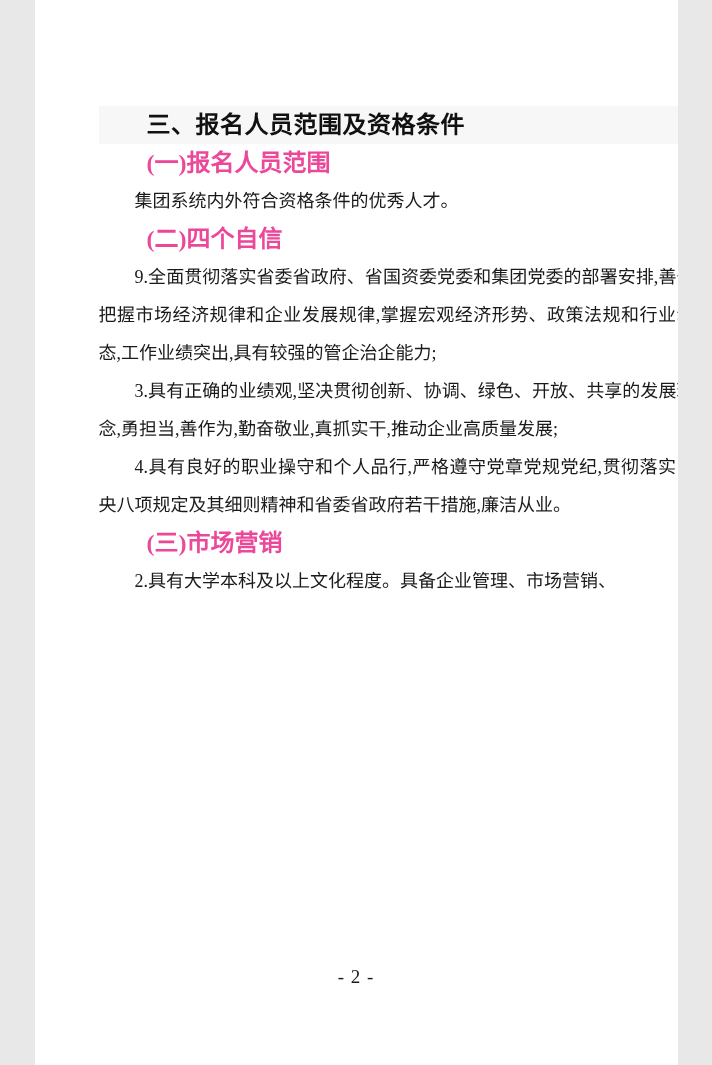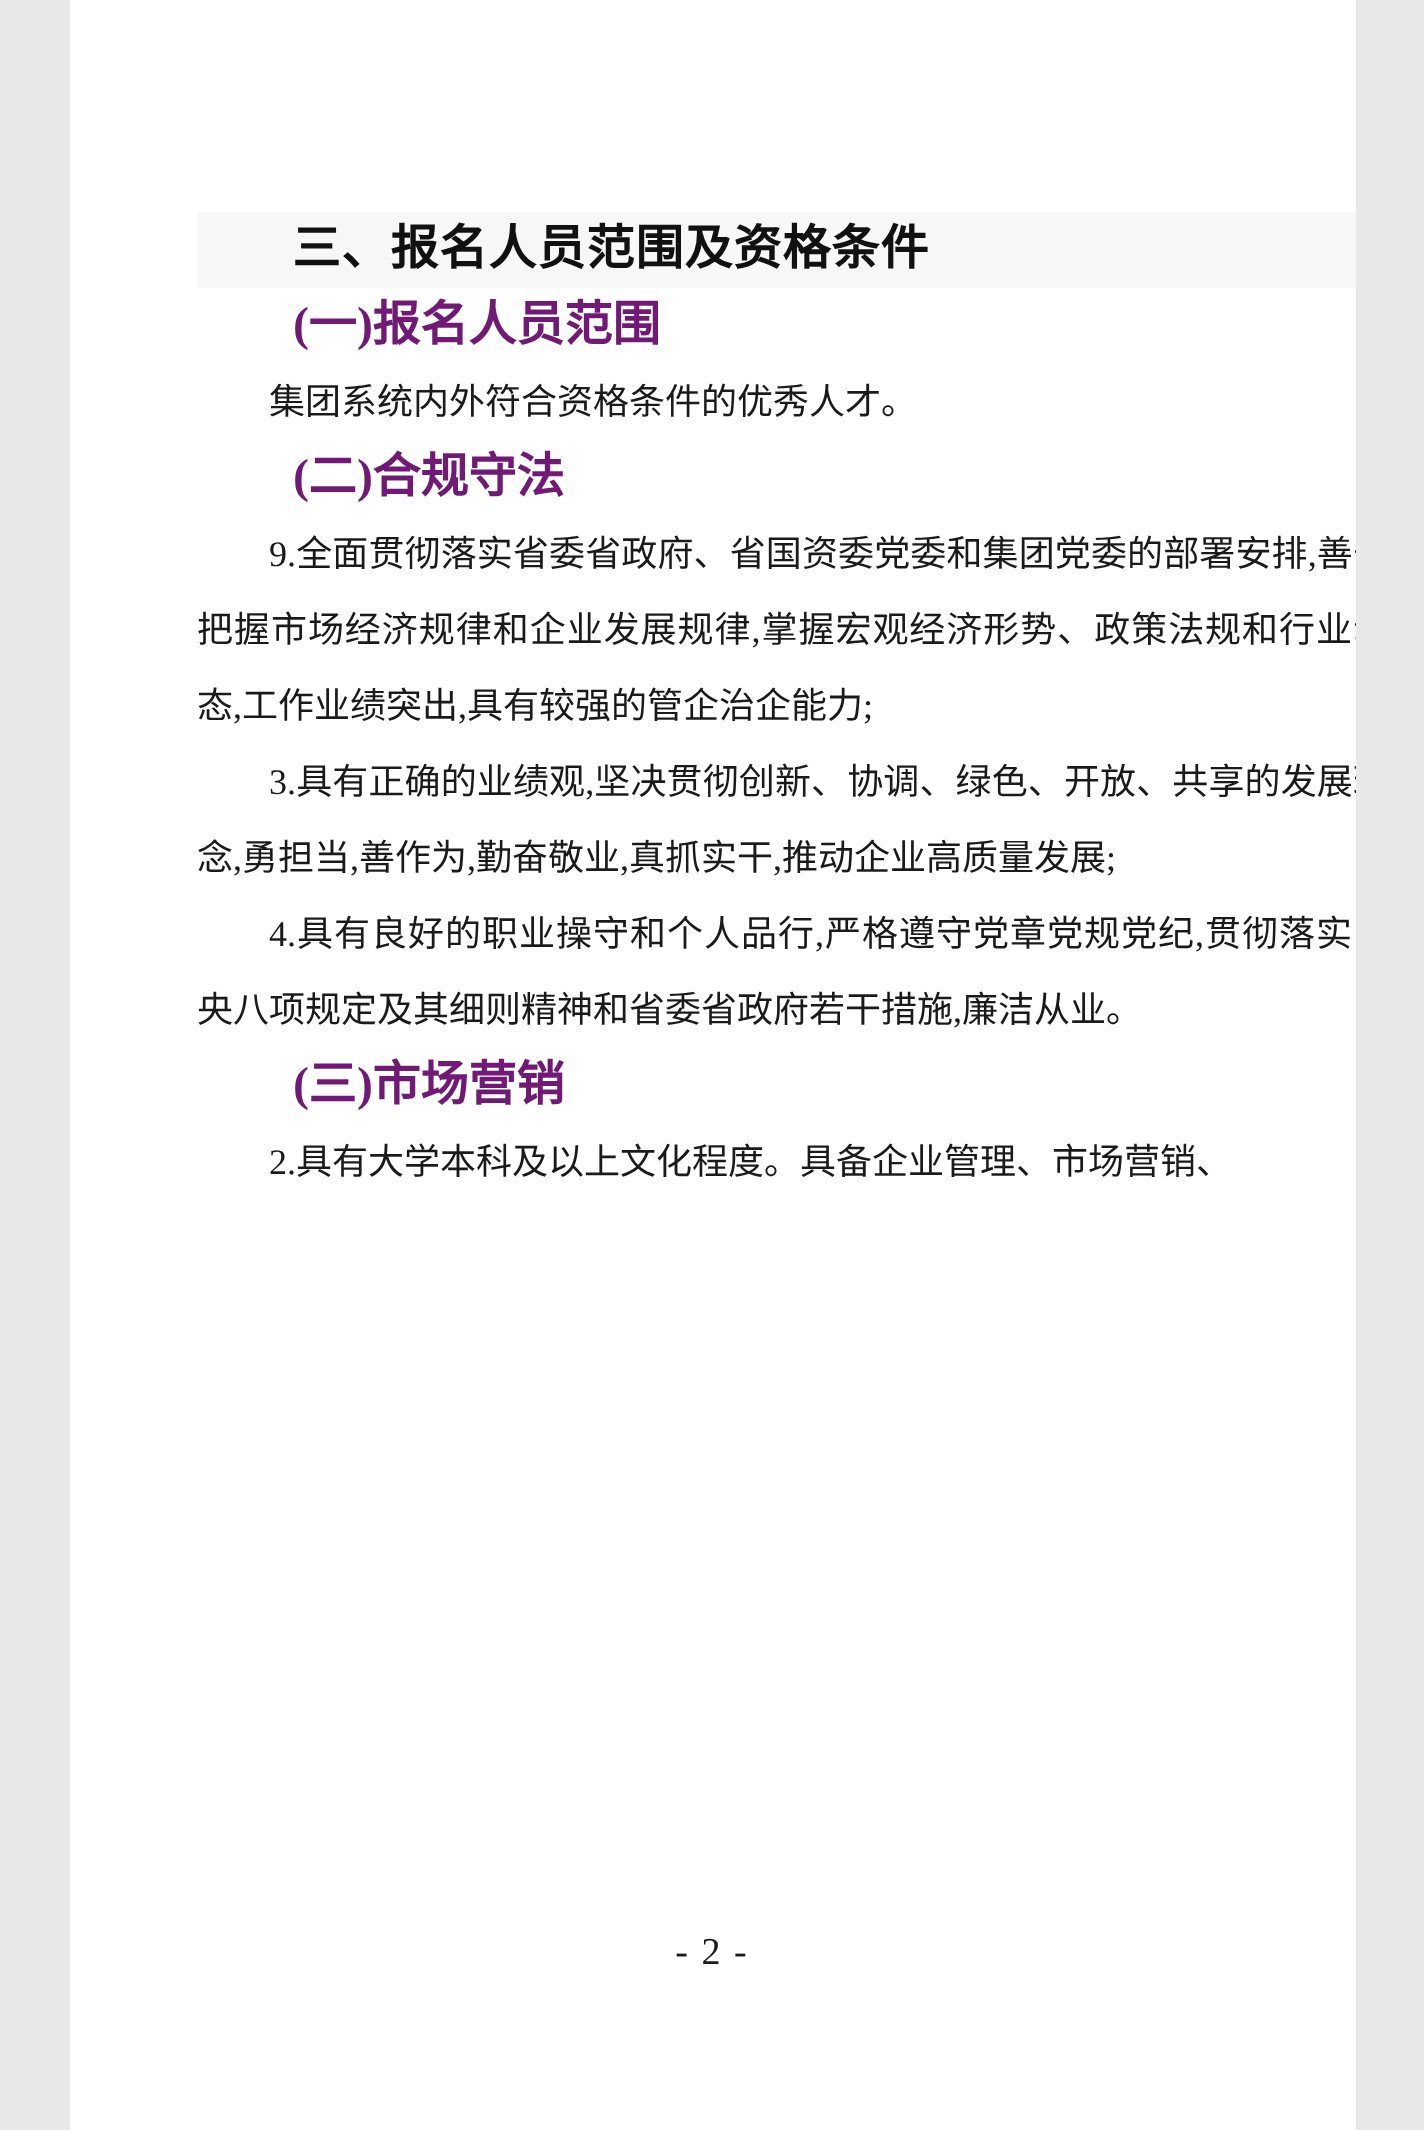--- a/index.html
+++ b/index.html
@@ -33,21 +33,21 @@
     background: #f7f7f7;
     color: #111111;
   }
   .sub-heading {
     margin: 0;
     font-family: "Liberation Serif", "DejaVu Serif", serif;
     font-weight: 700;
     font-size: 24px;
     line-height: 38px;
     text-indent: 2em;
-    color: #701a75;
+    color: #ec4899;
   }
   .body-para {
     margin: 0;
     font-family: "Liberation Serif", "DejaVu Serif", serif;
     font-weight: 400;
     font-size: 18px;
     line-height: 38px;
     text-indent: 2em;
     text-align: justify;
     color: #1a1a1a;
@@ -69,21 +69,21 @@
 
 <div class="page">
   <div class="content">
 
     <h1 class="doc-title">三、报名人员范围及资格条件</h1>
 
     <h2 class="sub-heading">(一)报名人员范围</h2>
 
     <p class="body-para">集团系统内外符合资格条件的优秀人才。</p>
 
-    <h2 class="sub-heading">(二)合规守法</h2>
+    <h2 class="sub-heading">(二)四个自信</h2>
 
 
     <p class="body-para">9.全面贯彻落实省委省政府、省国资委党委和集团党委的部署安排,善于把握市场经济规律和企业发展规律,掌握宏观经济形势、政策法规和行业动态,工作业绩突出,具有较强的管企治企能力;</p>
 
     <p class="body-para">3.具有正确的业绩观,坚决贯彻创新、协调、绿色、开放、共享的发展理念,勇担当,善作为,勤奋敬业,真抓实干,推动企业高质量发展;</p>
 
     <p class="body-para">4.具有良好的职业操守和个人品行,严格遵守党章党规党纪,贯彻落实中央八项规定及其细则精神和省委省政府若干措施,廉洁从业。</p>
 
     <h2 class="sub-heading">(三)市场营销</h2>
 

